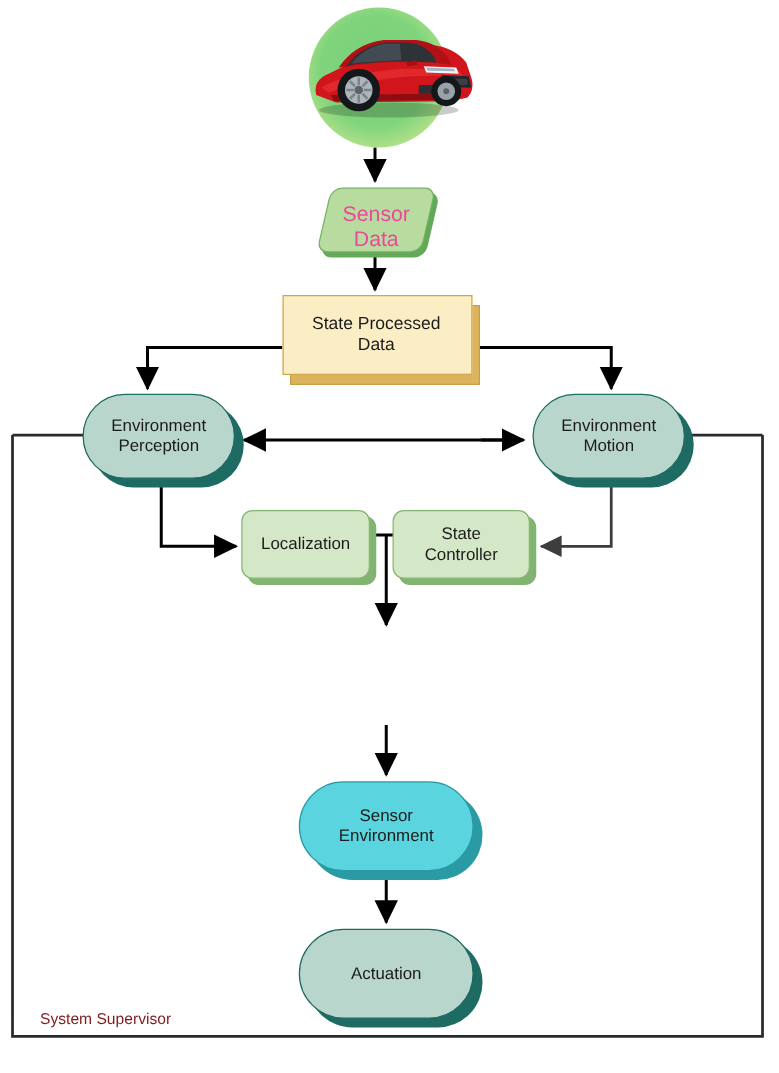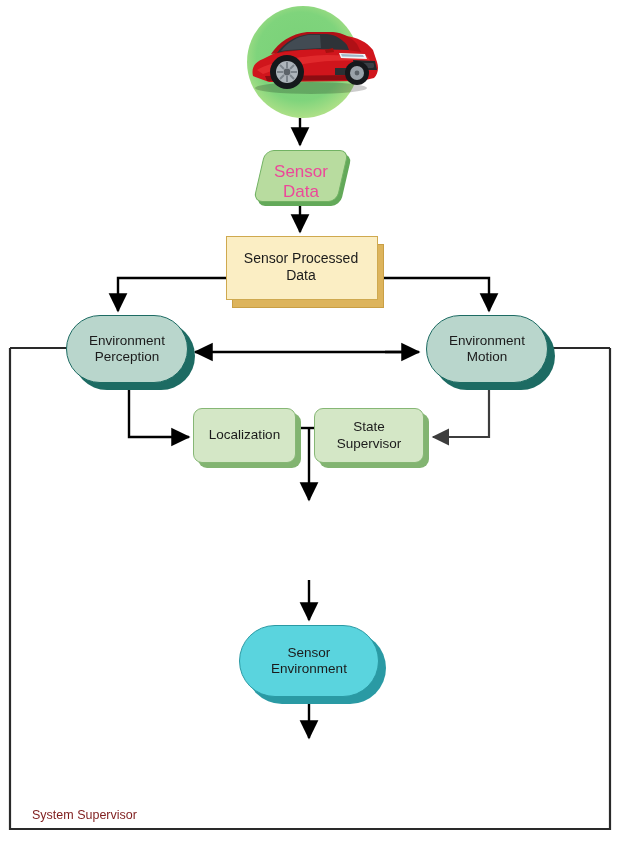--- a/index.html
+++ b/index.html
@@ -321,21 +321,21 @@
         <span>Data</span>
       </span>
     </div>
   </div>
 
   <div class="doc-box">
     <div class="doc-shadow"></div>
     <div class="doc-face"></div>
     <div class="doc-label">
       <span>
-        <span>Sensor Processed</span><br>
+        <span>State Processed</span><br>
         <span>Data</span>
       </span>
     </div>
   </div>
 
   <div class="pill" style="left:66px; top:315px; width:122px; height:68px;">
     <div class="pill-shadow" style="background:#1d6b63;"></div>
     <div class="pill-face" style="background:#b9d6cc; border-color:#1d6b63;"></div>
     <div class="pill-label">
       <span>
@@ -363,33 +363,40 @@
       <span>Localization</span>
     </div>
   </div>
 
   <div class="rrect" style="left:314px; top:408px; width:110px; height:55px;">
     <div class="rrect-shadow"></div>
     <div class="rrect-face"></div>
     <div class="rrect-label">
       <span>
         <span>State</span><br>
-        <span>Supervisor</span>
+        <span>Controller</span>
       </span>
     </div>
   </div>
 
 
   <div class="pill" style="left:239px; top:625px; width:140px; height:72px;">
     <div class="pill-shadow" style="background:#2a9aa4;"></div>
     <div class="pill-face" style="background:#5ad4de; border-color:#2a9aa4;"></div>
     <div class="pill-label">
       <span>
         <span>Sensor</span><br>
         <span>Environment</span>
       </span>
     </div>
   </div>
 
+  <div class="pill" style="left:239px; top:743px; width:140px; height:72px;">
+    <div class="pill-shadow" style="background:#1d6b63;"></div>
+    <div class="pill-face" style="background:#b9d6cc; border-color:#1d6b63;"></div>
+    <div class="pill-label">
+      <span>Actuation</span>
+    </div>
+  </div>
 
   <div class="frame-label">System Supervisor</div>
 
 </div>
 
 </body></html>

